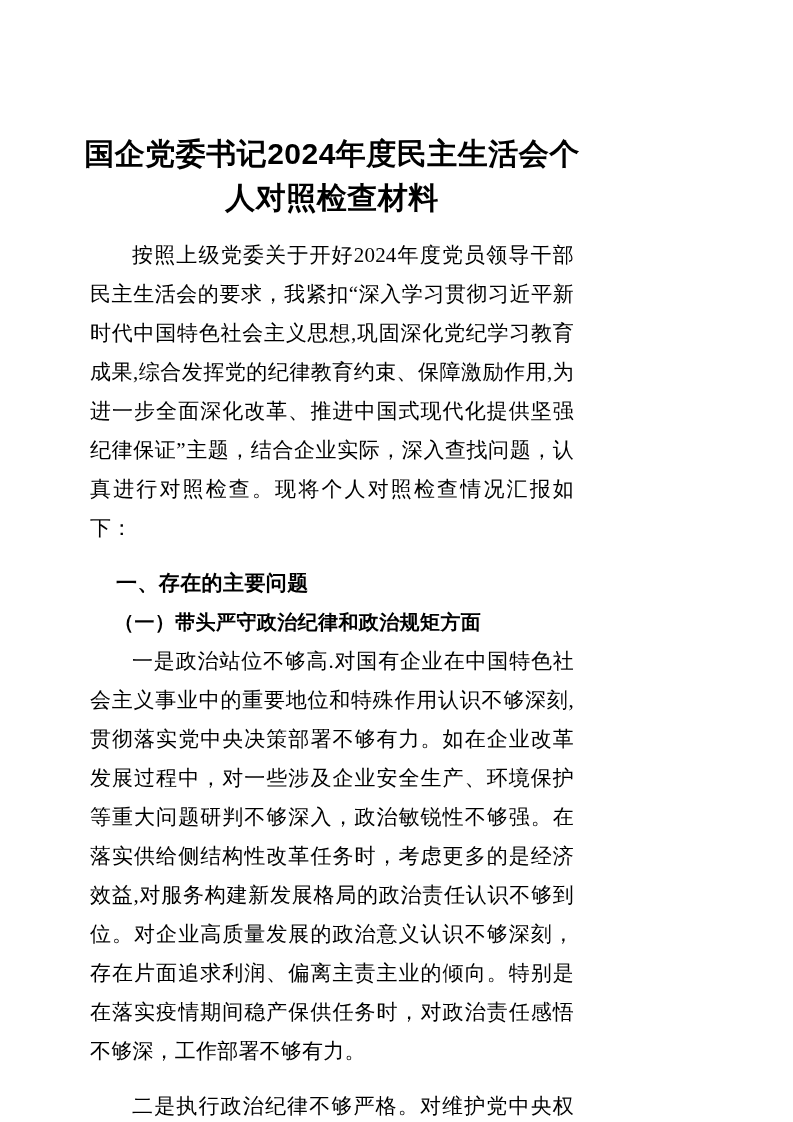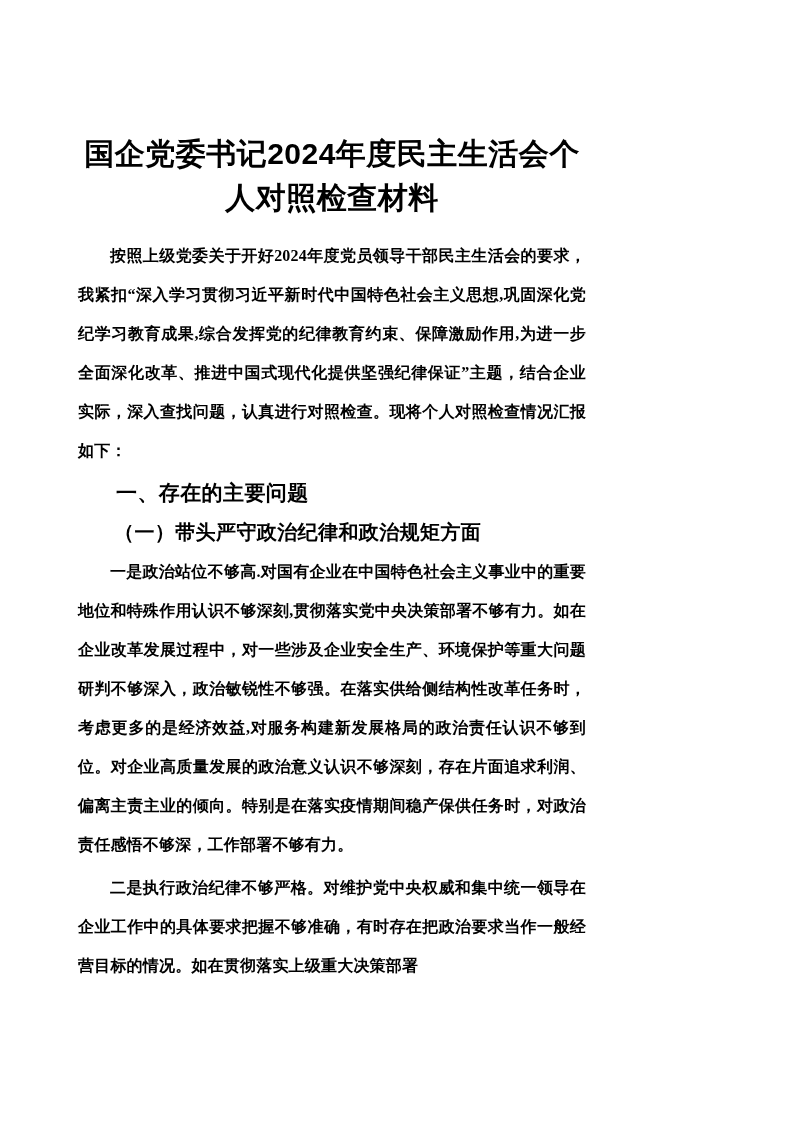--- a/index.html
+++ b/index.html
@@ -24,28 +24,27 @@
     font-family: "Liberation Sans", "DejaVu Sans", sans-serif;
     font-weight: bold;
     font-size: 30px;
     line-height: 44px;
     text-align: center;
     letter-spacing: 0.5px;
     margin: 0 0 16px 0;
     padding: 0 10px;
   }
   .para {
-    font-size: 16px;
+    font-size: 21px;
     line-height: 39px;
     text-align: justify;
     text-justify: inter-ideograph;
-    margin: 4px;
+    margin: 16px;
     text-indent: 2em;
     letter-spacing: 0.2px;
-    font-weight: bold;
   }
   .heading-1 {
     font-family: Liberation Serif, serif;
     font-weight: bold;
     font-size: 21px;
     line-height: 39px;
     margin: 0;
     text-indent: 2em;
     letter-spacing: 0.4px;
   }

